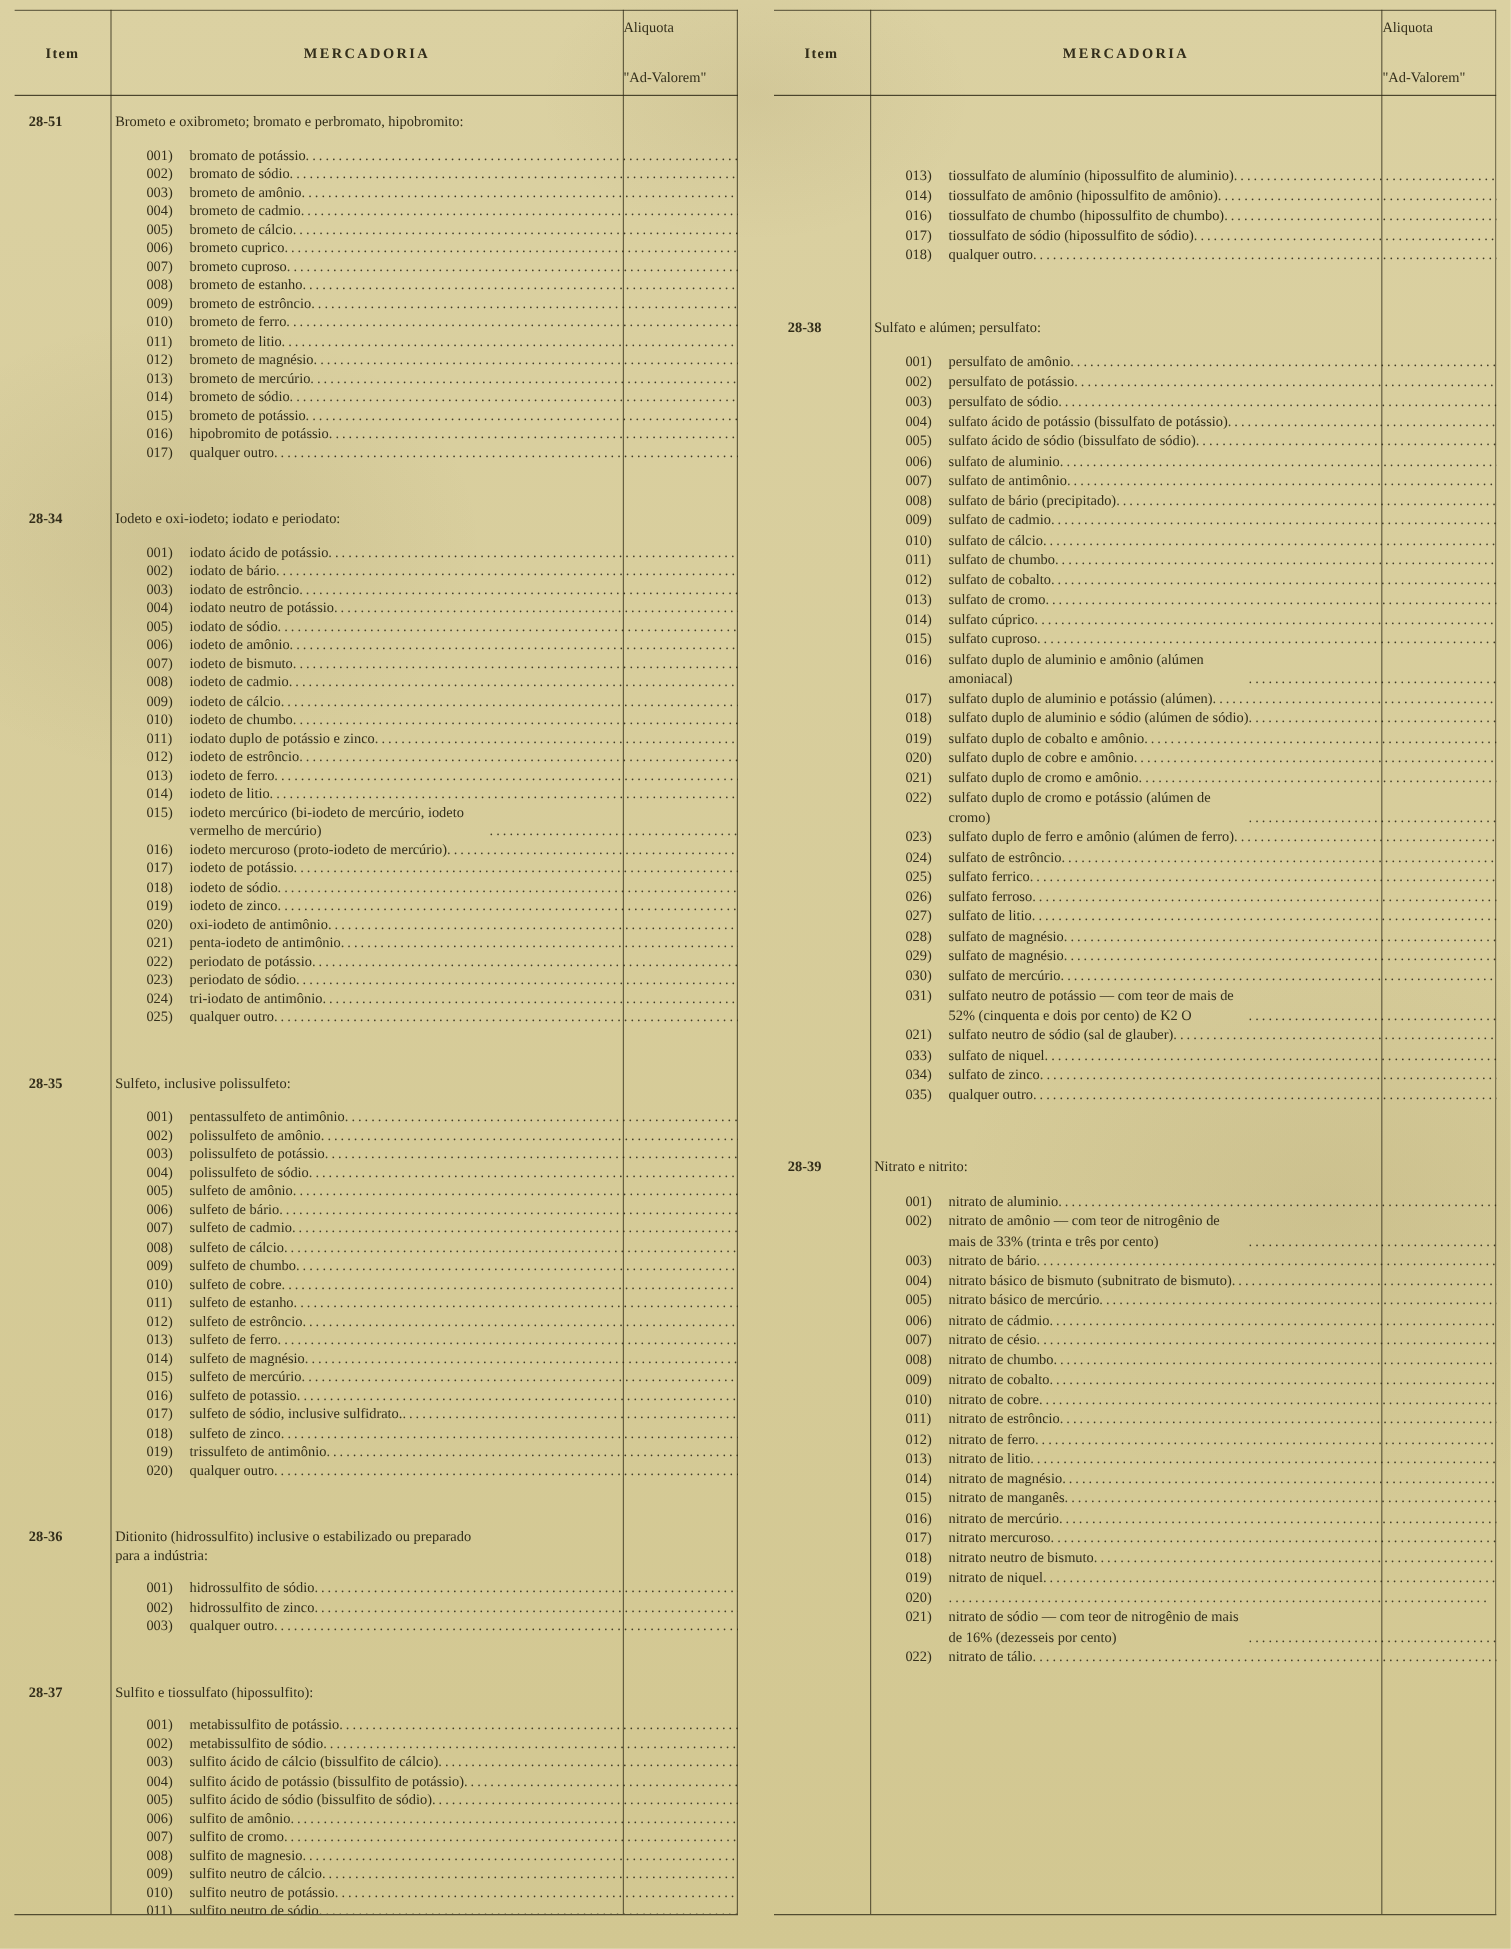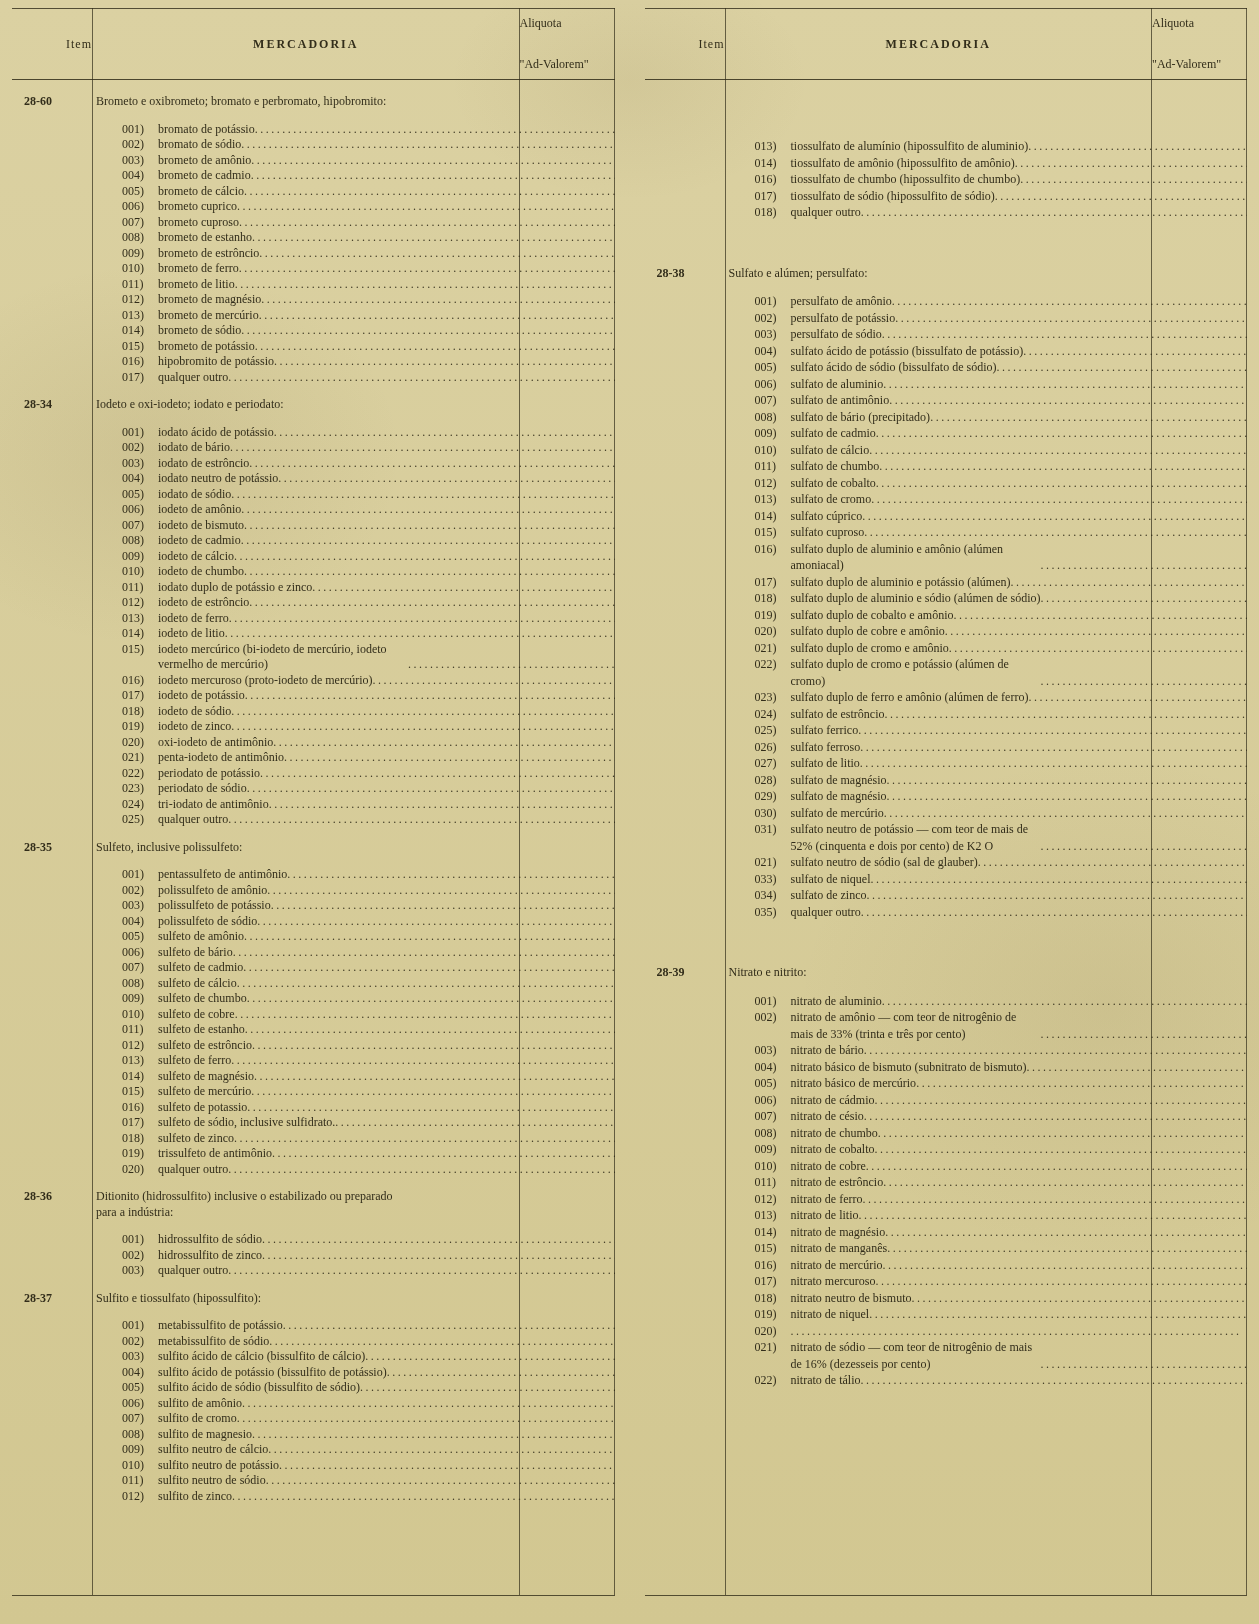--- a/index.html
+++ b/index.html
@@ -19,26 +19,26 @@
   .vline{position:absolute;top:0;bottom:0;width:1px;background:rgba(50,45,25,.7);}
   .v1{left:80px;}
   .v2{right:95px;}
   .v3{right:0;}
   .g-header{
     display:grid;grid-template-columns:80px 1fr 95px;align-items:center;
     border-top:1px solid rgba(50,45,25,.8);
     border-bottom:1.5px solid rgba(50,45,25,.85);
     min-height:72px;box-sizing:border-box;padding:6px 0;
   }
-  .h-item{text-align:right;font-weight:normal;letter-spacing:1px;}
+  .h-item{text-align:center;font-weight:bold;letter-spacing:1px;}
   .h-merc{text-align:center;font-weight:bold;letter-spacing:2px;}
   .h-rate{text-align:left;display:flex;flex-direction:column;justify-content:space-between;height:56px;}
   .g-body{padding-top:14px;line-height:15.5px;}
   .group[data-side="right"] .g-body{line-height:16.5px;}
-  .section{margin-top:12px;}
+  .section{margin-top:40px;}
   .group[data-side="right"] .section{margin-top:44px;}
   .section:first-child{margin-top:0;}
   .sec-head{display:grid;grid-template-columns:80px 1fr 95px;margin-bottom:12px;}
   .sec-item{padding-left:12px;font-weight:bold;}
   .sec-title{padding-left:4px;max-width:300px;}
   .row{display:grid;grid-template-columns:80px 1fr 95px;}
   .merc{grid-column:2;display:flex;align-items:flex-end;padding:0 6px 0 30px;}
   .code{flex:0 0 36px;align-self:flex-start;}
   .desc{flex:0 1 auto;max-width:250px;}
   .dots{flex:1 1 12px;overflow:hidden;white-space:nowrap;letter-spacing:2.5px;opacity:.9;}
@@ -57,21 +57,21 @@
       <div class="h-item">Item</div>
       <div class="h-merc">MERCADORIA</div>
       <div class="h-rate">
         <div>Aliquota</div>
         <div>"Ad-Valorem"</div>
       </div>
     </div>
     <div class="g-body">
         <div class="section">
           <div class="sec-head">
-            <div class="sec-item">28-60</div>
+            <div class="sec-item">28-51</div>
             <div class="sec-title">Brometo e oxibrometo; bromato e perbromato, hipobromito:</div>
             <div></div>
           </div>
           <div class="row">
             <div class="merc">
               <span class="code">001)</span>
               <span class="desc">bromato de potássio</span>
               <span class="dots"></span>
             </div>
           </div>

